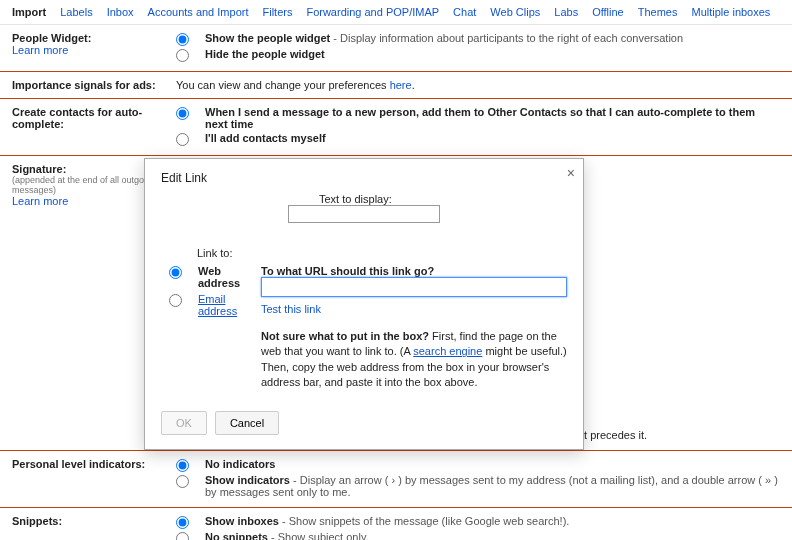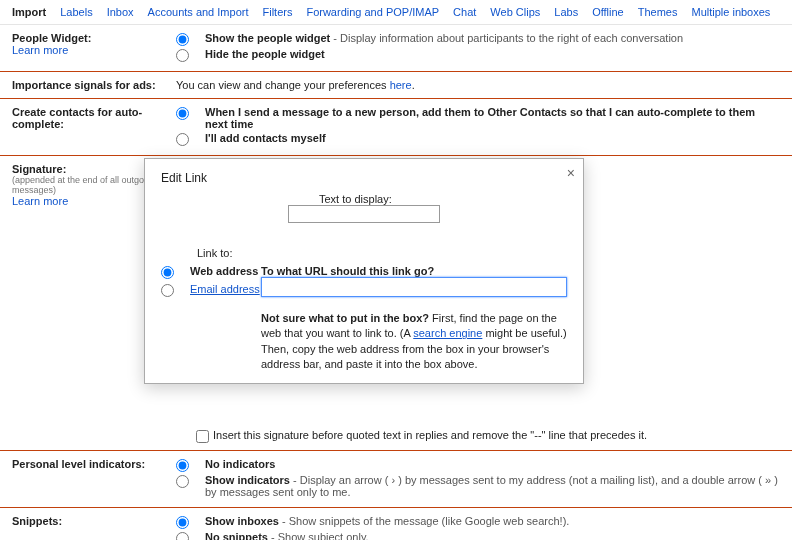--- a/index.html
+++ b/index.html
@@ -33,21 +33,21 @@
   .overlay { position:absolute; left:0; top:0; width:792px; height:540px; pointer-events:none; }
   .modal { position:absolute; left:144px; top:158px; width:440px; background:#fff; border:1px solid #aaa; box-shadow:0 4px 16px rgba(0,0,0,0.2); font-size:11px; pointer-events:auto; }
   .modal-head { padding:12px 16px 8px; font-size:12px; }
   .modal-close { position:absolute; right:8px; top:6px; color:#666; font-size:14px; cursor:pointer; }
   .modal-body { padding: 0 16px 10px; }
   .m-row { display:flex; align-items:center; margin-bottom:6px;flex-direction:column; }
   .m-row .mlbl { width:90px; }
   .m-row input[type=text] { flex:1; border:1px solid #999; padding:2px 4px; font-size:11px; }
   .linkto { display:flex; align-items:flex-start; }
   .linkto-left { width:100px; }
-  .linkto-left .opt { margin-bottom:4px; }
+  .linkto-left .opt { margin-bottom:4px;margin-left:8px; }
   .linkto-left .opt label.ul { text-decoration:underline; color:#1155cc; cursor:pointer;}
   .linkto-left .opt label.selected { color:#222; font-weight:bold; text-decoration:none;}
   .linkto-right { flex:1; }
   .linkto-right .q { font-weight:bold; }
   .linkto-right input.url { width:100%; border:1px solid #4d90fe; padding:3px 4px; font-size:11px; outline:none; box-shadow:0 0 2px #4d90fe; }
   .linkto-right .test { color:#1155cc; margin-top:6px; display:block; }
   .help { margin-top:14px; line-height:1.4; }
   .help b { font-weight:bold; }
   .help a { color:#1155cc; text-decoration:underline; }
   .modal-foot { padding:10px 16px 14px; display:flex; gap:8px; }
@@ -205,20 +205,25 @@
               <label class="selected">Web address</label>
             </div>
           <div class="opt">
               <input type="radio" style="">
               <label class="ul">Email address</label>
             </div>
         </div>
         <div class="linkto-right">
           <div class="q">To what URL should this link go?</div>
           <input type="text" class="url" style="">
+          <a class="test">Test this link</a>
           <div class="help">
             <b>Not sure what to put in the box?</b><span> First, find the page on the web that you want to link to. (A </span><a>search engine</a><span> might be useful.) Then, copy the web address from the box in your browser's address bar, and paste it into the box above.</span>
           </div>
         </div>
       </div>
     </div>
+    <div class="modal-foot">
+      <button class="ok">OK</button>
+      <button>Cancel</button>
+    </div>
   </div>
 </div>
 
 </body></html>

